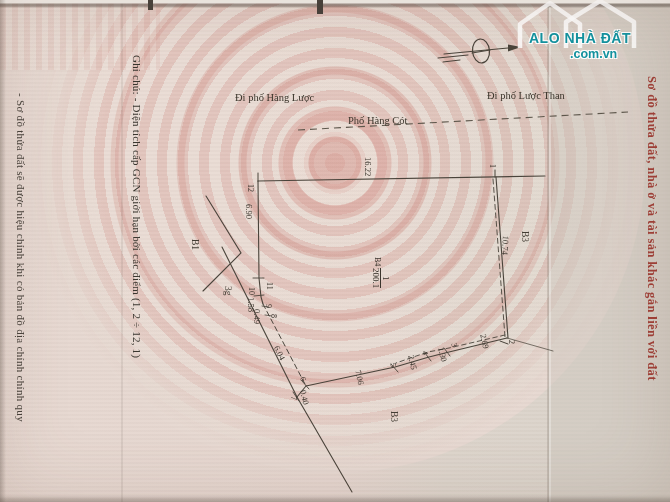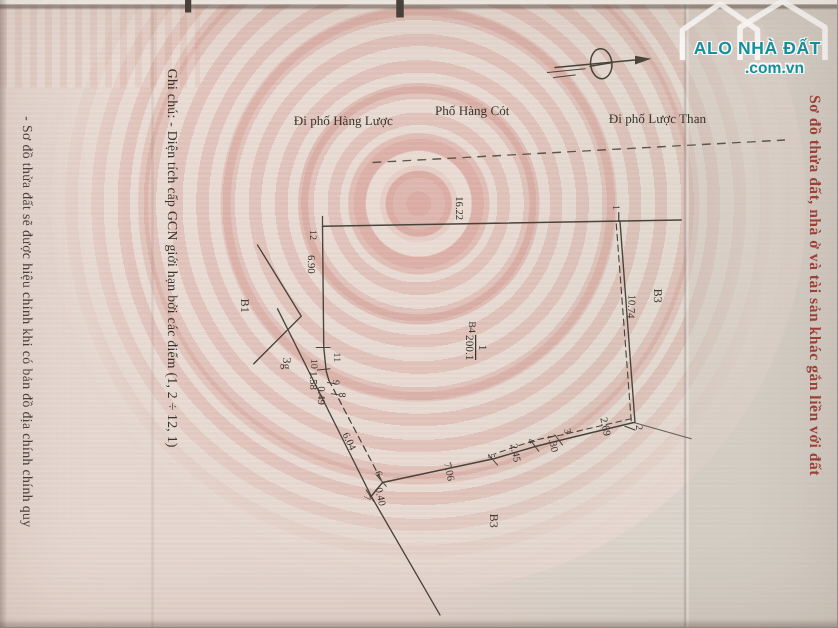--- a/index.html
+++ b/index.html
@@ -53,21 +53,21 @@
     color:#3b352d; text-align:center; line-height:1.05;}
   .parcel-label .num{display:block; font-size:9px; border-bottom:1px solid #3b352d; padding:0 4px;}
   .parcel-label .den{display:block; font-size:9px;}
   .blk-b4{position:absolute; left:382px; top:257px; transform:rotate(90deg); transform-origin:0 0; font-size:8px; color:#3b352d;}
 
   
   .street{position:absolute; color:#3b352b; font-size:10.5px; white-space:nowrap;}
   .street.u{text-underline-offset:2px;margin-left:30px;}
 
   
-  .logo{position:absolute; left:538px; top:0; width:132px; height:66px; font-family:"Liberation Sans",sans-serif;}
+  .logo{position:absolute; left:512px; top:0; width:132px; height:66px; font-family:"Liberation Sans",sans-serif;}
   .logo svg{position:absolute; left:0; top:0;}
   .logo .brand{position:absolute; left:17px; top:30px; font-size:14px; font-weight:700; color:#1293a0; letter-spacing:.5px;
     text-shadow:-1px -1px 0 #fff,1px -1px 0 #fff,-1px 1px 0 #fff,1px 1px 0 #fff;}
   .logo .dom{position:absolute; left:58px; top:47px; font-size:12.5px; font-weight:700; color:#1293a0;
     text-shadow:-1px -1px 0 #fff,1px -1px 0 #fff,-1px 1px 0 #fff,1px 1px 0 #fff;}
   svg.lines{position:absolute; left:0; top:0;}
 </style>
 </head>
 <body>
 
@@ -146,21 +146,21 @@
       <span class="vlabel blk" style="left: 233px; top: 286px; transform: rotate(90deg);">3g</span>
     </div>
 
   <span class="blk-b4">B4</span>
   <div class="parcel-label">
     <span class="num">1</span>
     <span class="den">200.1</span>
   </div>
 
   <div class="street u" style="left:205px; top:92px;">Đi phố Hàng Lược</div>
-  <div class="street" style="left:348px; top:84px;">Phố Hàng Cót</div>
+  <div class="street" style="left:348px; top:115px;">Phố Hàng Cót</div>
   <div class="street u" style="left:457px; top:90px;">Đi phố Lược Than</div>
 
   <div class="vtext red-title" style="left:659px; top:76px;">Sơ đồ thửa đất, nhà ở và tài sản khác gắn liền với đất</div>
   <div class="vtext left-note" style="left:27px; top:93px;">- Sơ đồ thửa đất sẽ được hiệu chỉnh khi có bản đồ địa chính chính quy</div>
   <div class="vtext ghi-chu" style="left:143px; top:55px;">Ghi chú: - Diện tích cấp GCN giới hạn bởi các điểm (1, 2 ÷ 12, 1)</div>
 
   <div class="logo">
     <svg width="132" height="48" viewBox="0 0 132 48">
       <g stroke="rgba(255,255,255,0.85)" stroke-width="4.5" fill="none" stroke-linejoin="round">
         <path d="M8,48 V24 L38,3 L68,24 V48"></path>

